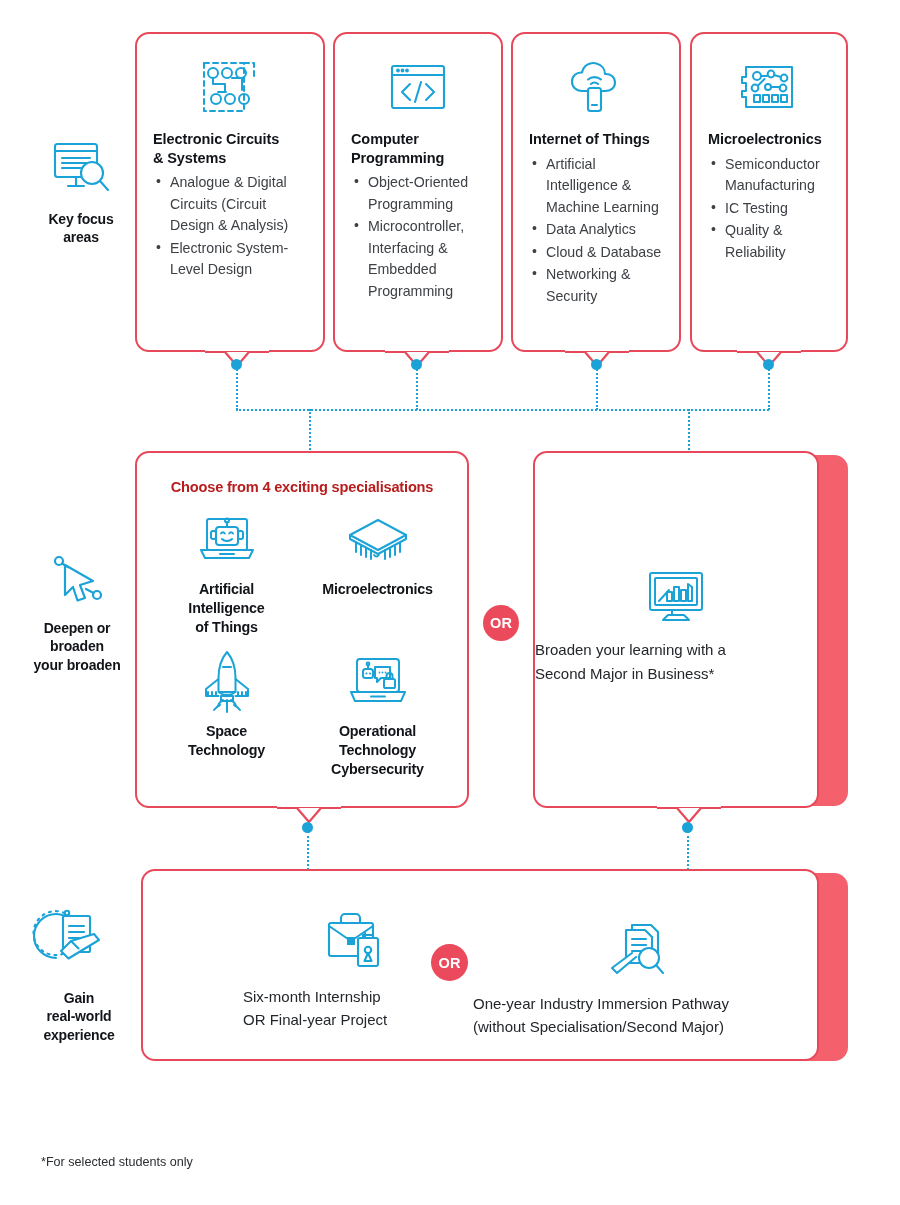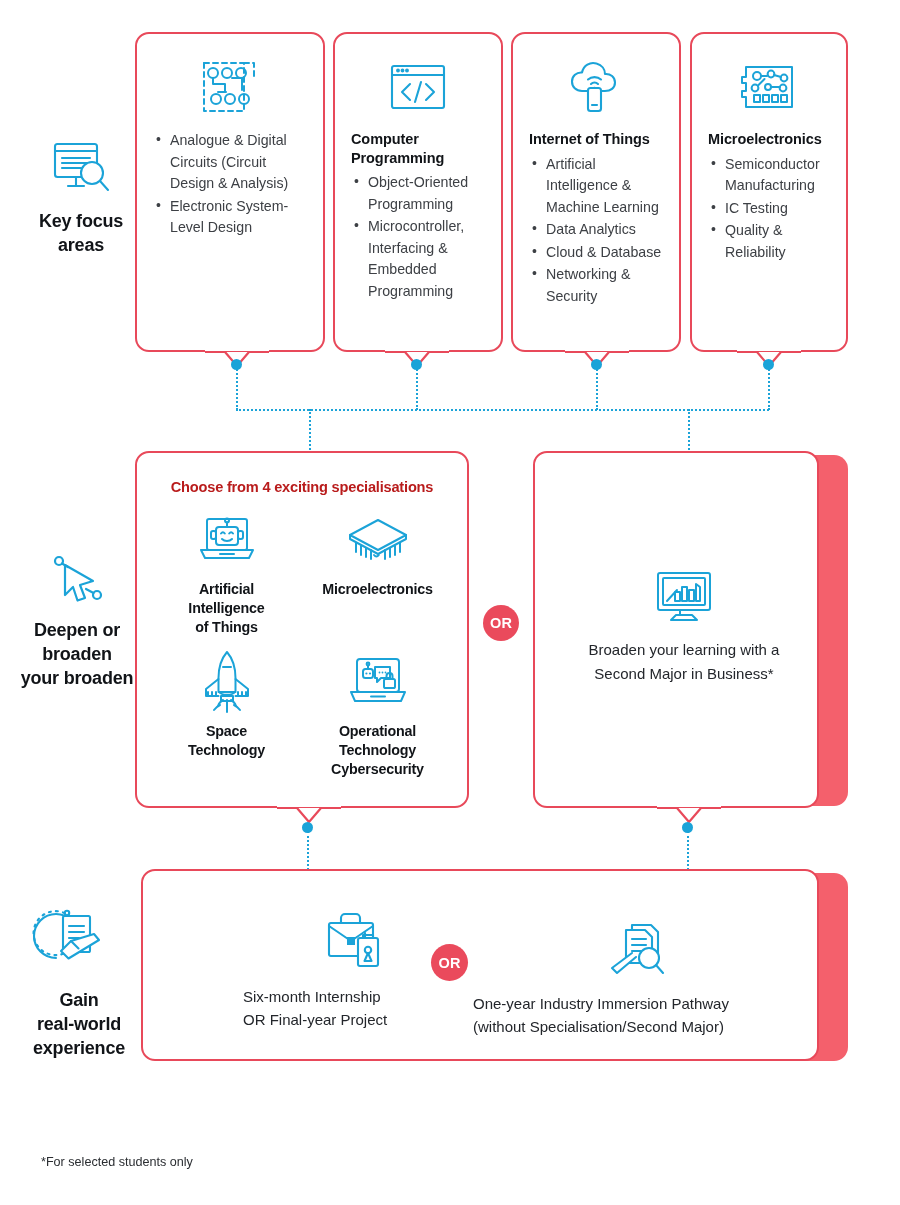--- a/index.html
+++ b/index.html
@@ -65,21 +65,21 @@
   .bullets li:before {
     content: "\2022";
     position: absolute; left: 3px; top: -1px;
     color: #3d4045; font-size: 14px;
   }
 
   
   .side-label {
     position: absolute; z-index: 4;
     width: 122px; text-align: center;
-    font-weight: bold; font-size: 18px; line-height: 1.32;
+    font-weight: bold; font-size: 14px; line-height: 1.32;
     color: #111418; letter-spacing: -0.2px;
   }
   .side-icon { display: flex; align-items: center; justify-content: center; margin-bottom: 10px; }
 
   
   .spec-title {
     text-align: center; font-weight: bold; font-size: 14.6px;
     color: #b91c1c; margin-top: 26px; letter-spacing: -0.2px;
   }
   .spec-grid {
@@ -102,22 +102,21 @@
     color: #ffffff;
     font-weight: bold;
     display: flex; align-items: center; justify-content: center;
     z-index: 10;
     letter-spacing: 0.2px;
   }
 
   
   .broaden-inner {
     position: absolute; left: 0; right: 0; top: 115px;
-    text-align: center;
-    padding-left: 16px;
+    text-align: left;
   }
   .broaden-icon { display: flex; justify-content: center; margin-bottom: 14px; }
   .broaden-text { font-size: 15px; line-height: 1.58; color: #23262b; }
 
   
   .bottom-col { position: absolute; }
   .bottom-col .bc-icon { display: flex; justify-content: center; margin-bottom: 12px; height: 66px; align-items: center; }
   .bottom-col .bc-text { font-size: 15px; line-height: 1.56; color: #23262b; }
 
   .footnote {
@@ -173,20 +172,24 @@
         <circle cx="14" cy="14" r="5"></circle>
           <circle cx="28" cy="14" r="5"></circle>
           <circle cx="42" cy="14" r="5"></circle>
         <circle cx="17" cy="40" r="5"></circle>
           <circle cx="31" cy="40" r="5"></circle>
           <circle cx="45" cy="40" r="5"></circle>
         <path d="M14 19v6h12v8"></path>
         <path d="M33 19h10v12"></path>
         <path d="M19 33h8"></path>
       </svg>
+    </div>
+    <div class="focus-title">
+      <div>Electronic Circuits</div>
+      <div>&amp; Systems</div>
     </div>
     <ul class="bullets">
       <li>Analogue &amp; Digital Circuits (Circuit Design &amp; Analysis)</li>
       <li>Electronic System-Level Design</li>
     </ul>
   </div>
 
   <div class="card focus-card" style="left:333px; width:170px;">
     <div class="focus-icon">
       <svg width="60" height="50" viewBox="0 0 60 50" fill="none" stroke="#1ba3d8" stroke-width="2.1" stroke-linecap="round" stroke-linejoin="round">

